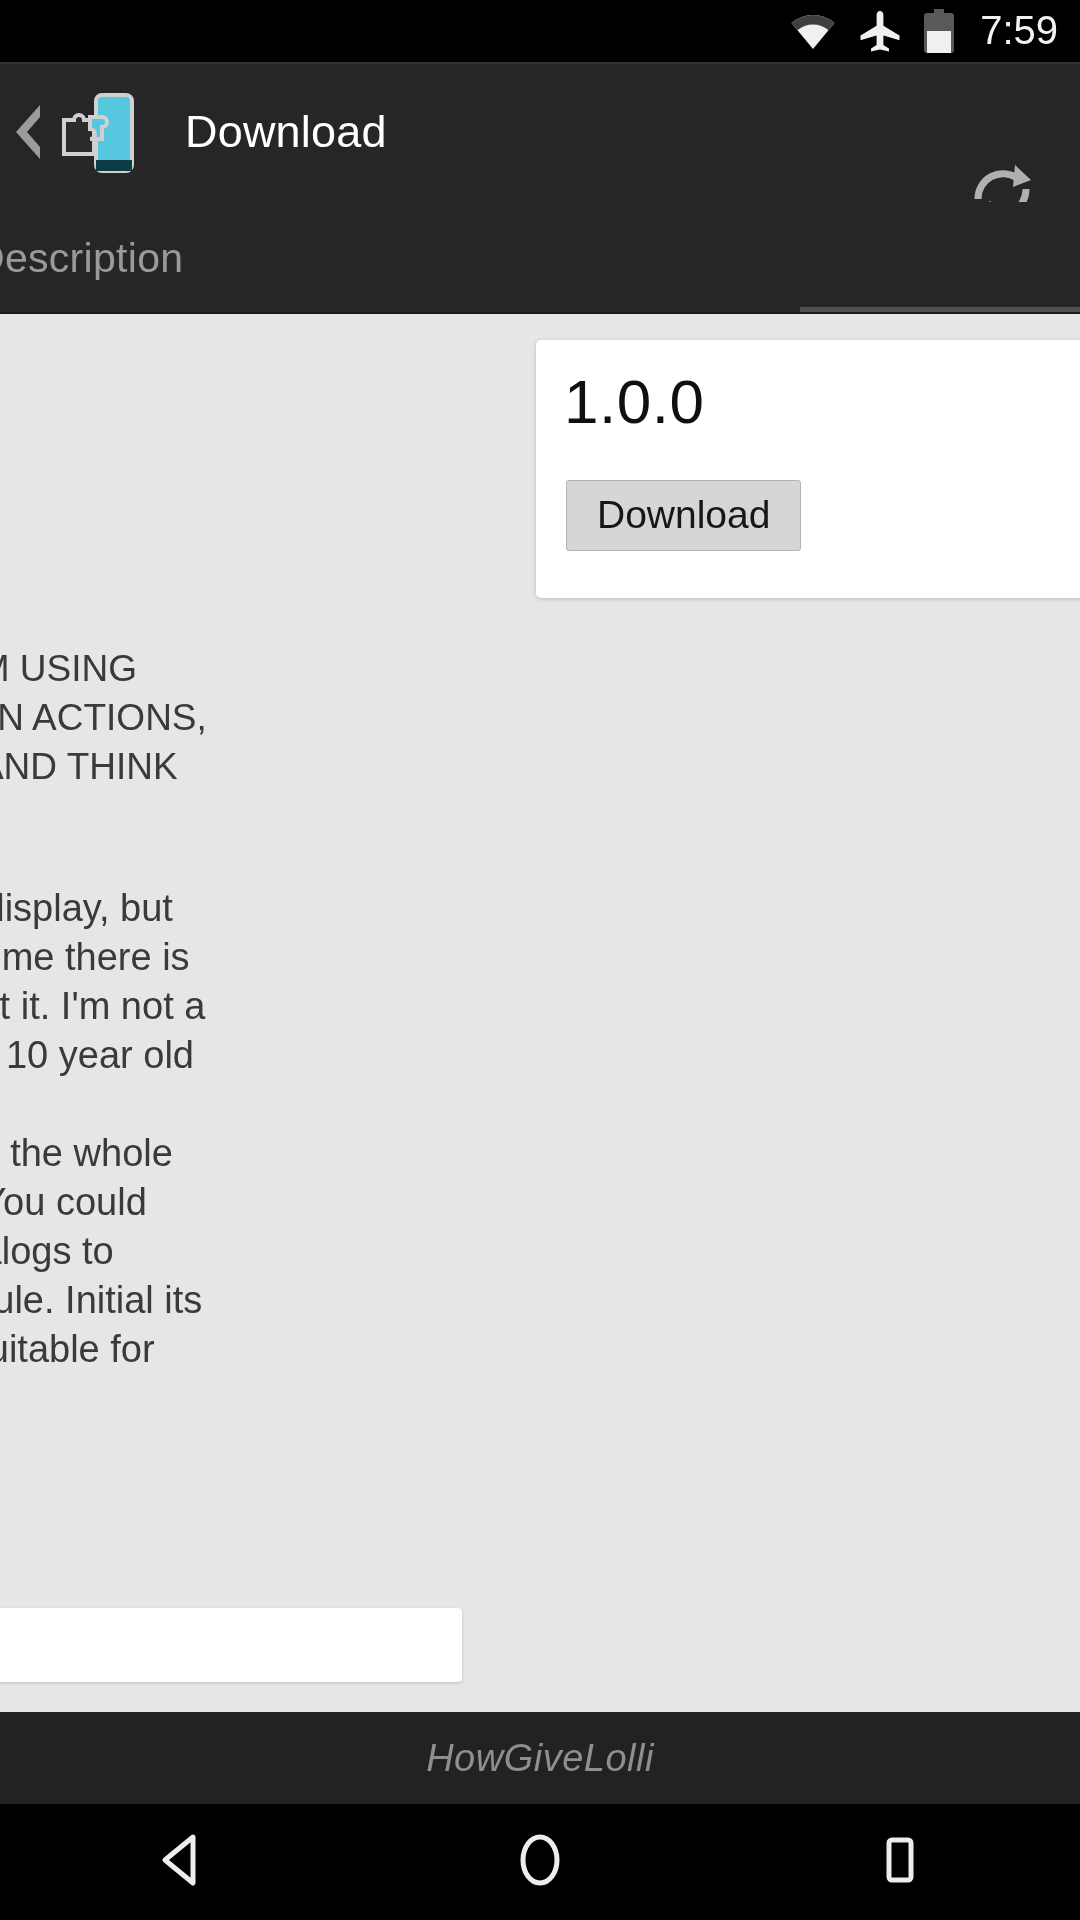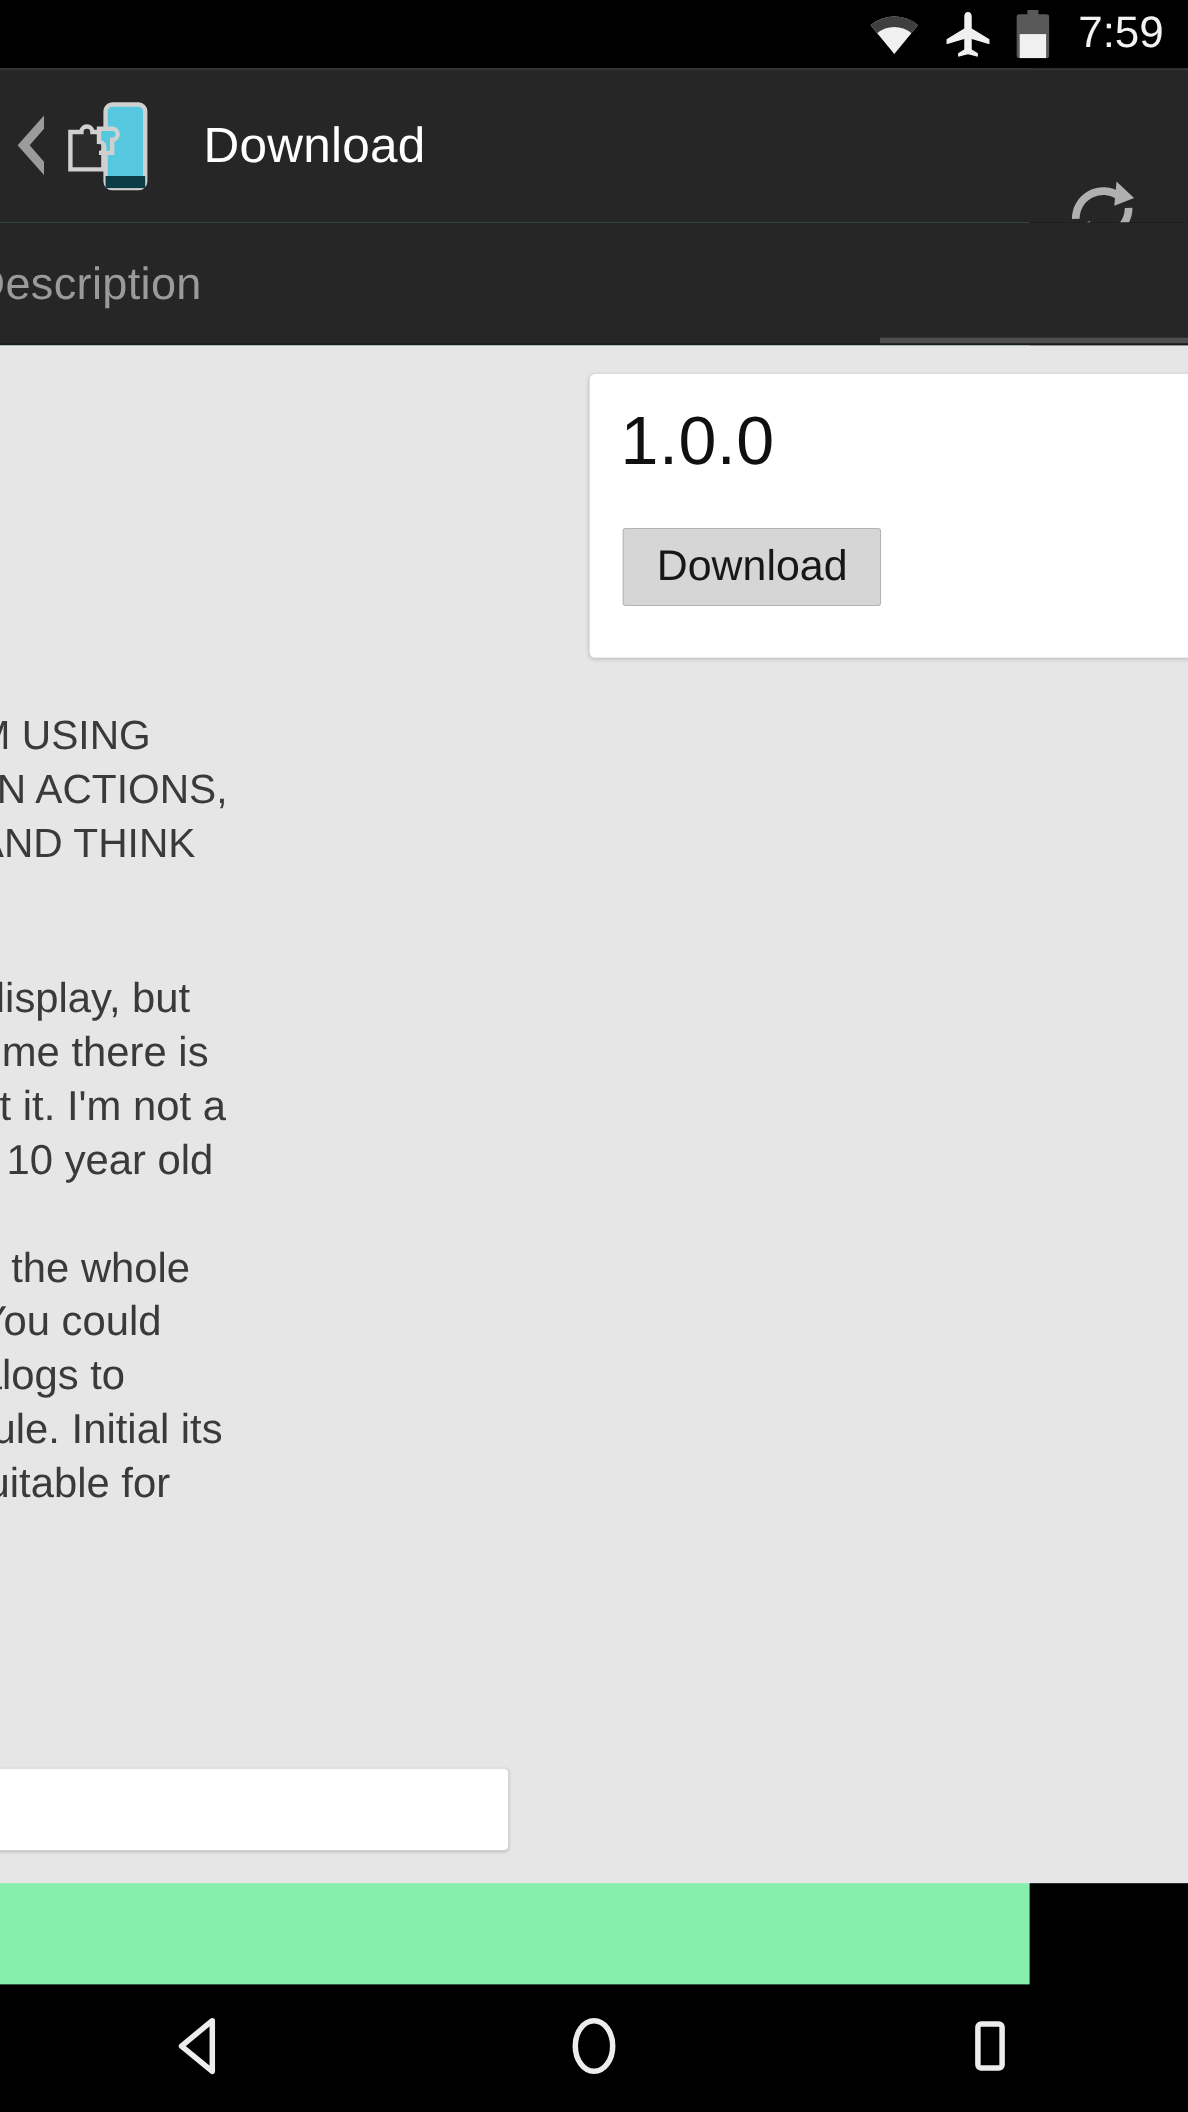--- a/index.html
+++ b/index.html
@@ -2,21 +2,21 @@
 <html><head>
 <meta charset="utf-8">
 <style>
   * { margin:0; padding:0; box-sizing:border-box; }
   html, body {
     width:1080px; height:1920px;
     background:#000;
     font-family:"Liberation Sans", sans-serif;
     overflow:hidden;
   }
-  #screen { position:relative; width:936px; height:1920px; background:#86efac; }
+  #screen { position:relative; width:936px; height:1920px; background:#fca5a5; }
 
   
   .statusbar {
     position:absolute; top:0; left:0; width:1080px; height:62px;
     background:#000; display:flex; align-items:center; justify-content:flex-end;
     padding-right:22px; gap:22px;
   }
   .sb-icon { display:flex; align-items:center; justify-content:center; }
   .sb-time {
     color:#f2f2f2; font-size:40px; font-weight:400; letter-spacing:0px;
@@ -224,20 +224,23 @@
 
     <div class="versions-page">
       <div class="version-card">
         <div class="version-name">1.0.0</div>
         <button class="download-btn">Download</button>
       </div>
     </div>
 
   </div>
 
+  <div class="watermark">
+    <span>HowGiveLolli</span>
+  </div>
 
   <div class="navbar">
     <div class="nav-btn">
       <span>
         <svg width="62" height="62" viewBox="0 0 62 62">
           <path d="M44 8 L16 31 L44 54 Z" fill="none" stroke="#ededed" stroke-width="5" stroke-linejoin="round"></path>
         </svg>
       </span>
     </div>
     <div class="nav-btn">

